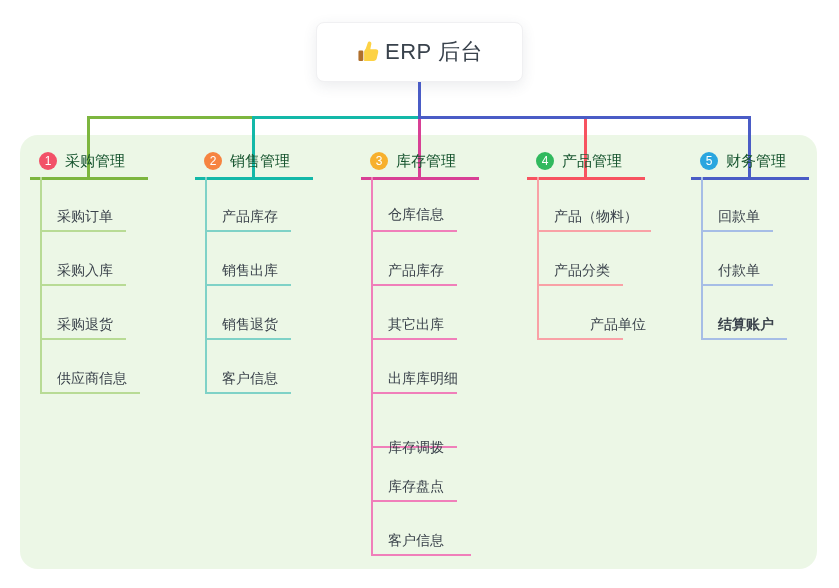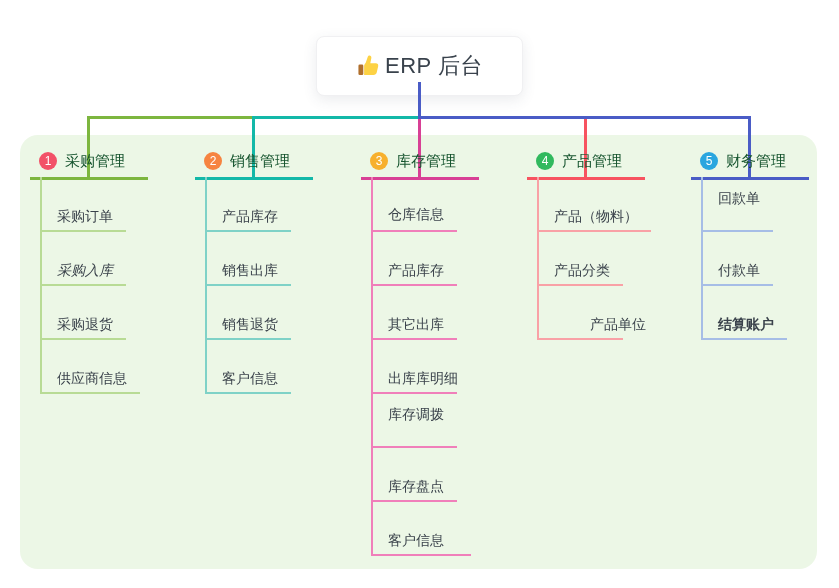--- a/index.html
+++ b/index.html
@@ -7,21 +7,21 @@
     position:relative;width:839px;height:588px;overflow:hidden;
     font-family:"Liberation Sans","DejaVu Sans",sans-serif;
     background:#ffffff;
   }
   #panel{
     position:absolute;left:20px;top:135px;width:797px;height:434px;
     border-radius:18px;
   }
   .line{position:absolute;}
   #root-card{
-    position:absolute;left:316px;top:36px;width:207px;height:60px;
+    position:absolute;left:316px;top:22px;width:207px;height:60px;
     background:#ffffff;border:1px solid #f0f0f2;border-radius:8px;
     box-shadow:0 4px 14px rgba(60,70,90,0.10);
     display:flex;align-items:center;justify-content:center;gap:3px;
     box-sizing:border-box;cursor:default;
   }
   #root-title{font-size:22px;color:#39424c;letter-spacing:0.5px;}
   .branch-header{
     position:absolute;height:24px;display:flex;align-items:center;gap:8px;
   }
   .badge{
@@ -60,21 +60,21 @@
     <div class="line" style="left: 418px; top: 116px; width: 333px; height: 3px; background: rgb(74, 92, 198);"></div>
     <div class="line" style="left: 30px; top: 177px; width: 118px; height: 3px; background: rgb(125, 182, 63);"></div>
     <div class="branch-header" style="left: 39px; top: 149px;">
       <span class="badge" style="background: rgb(242, 81, 104);">1</span>
       <span class="branch-label">采购管理</span>
     </div>
     <div class="line" style="left: 40px; top: 177px; width: 2px; height: 217px; background: rgb(184, 219, 149);"></div>
     <div class="line" style="left: 40px; top: 230px; width: 86px; height: 2px; background: rgb(184, 219, 149);"></div>
     <div class="child-label" style="left: 57px; top: 206px;">采购订单</div>
     <div class="line" style="left: 40px; top: 284px; width: 86px; height: 2px; background: rgb(184, 219, 149);"></div>
-    <div class="child-label" style="left: 57px; top: 260px; font-style: italic;">采购入库</div>
+    <div class="child-label" style="left: 57px; top: 260px;">采购入库</div>
     <div class="line" style="left: 40px; top: 338px; width: 86px; height: 2px; background: rgb(184, 219, 149);"></div>
     <div class="child-label" style="left: 57px; top: 314px;">采购退货</div>
     <div class="line" style="left: 40px; top: 392px; width: 100px; height: 2px; background: rgb(184, 219, 149);"></div>
     <div class="child-label" style="left: 57px; top: 368px;">供应商信息</div>
     <div class="line" style="left: 195px; top: 177px; width: 118px; height: 3px; background: rgb(19, 184, 168);"></div>
     <div class="branch-header" style="left: 204px; top: 149px;">
       <span class="badge" style="background: rgb(246, 132, 64);">2</span>
       <span class="branch-label">销售管理</span>
     </div>
     <div class="line" style="left: 205px; top: 177px; width: 2px; height: 217px; background: rgb(127, 210, 199);"></div>
@@ -94,21 +94,21 @@
     <div class="line" style="left: 371px; top: 177px; width: 2px; height: 379px; background: rgb(240, 127, 186);"></div>
     <div class="line" style="left: 371px; top: 230px; width: 86px; height: 2px; background: rgb(240, 127, 186);"></div>
     <div class="child-label" style="left: 388px; top: 204px;">仓库信息</div>
     <div class="line" style="left: 371px; top: 284px; width: 86px; height: 2px; background: rgb(240, 127, 186);"></div>
     <div class="child-label" style="left: 388px; top: 260px; text-align: right;">产品库存</div>
     <div class="line" style="left: 371px; top: 338px; width: 86px; height: 2px; background: rgb(240, 127, 186);"></div>
     <div class="child-label" style="left: 388px; top: 314px;">其它出库</div>
     <div class="line" style="left: 371px; top: 392px; width: 86px; height: 2px; background: rgb(240, 127, 186);"></div>
     <div class="child-label" style="left: 388px; top: 368px;">出库库明细</div>
     <div class="line" style="left: 371px; top: 446px; width: 86px; height: 2px; background: rgb(240, 127, 186);"></div>
-    <div class="child-label" style="left: 388px; top: 404px;">库存调拨</div>
+    <div class="child-label" style="left: 388px; top: 438px; font-family: Liberation Mono, monospace;">库存调拨</div>
     <div class="line" style="left: 371px; top: 500px; width: 86px; height: 2px; background: rgb(240, 127, 186);"></div>
     <div class="child-label" style="left: 388px; top: 476px;">库存盘点</div>
     <div class="line" style="left: 371px; top: 554px; width: 100px; height: 2px; background: rgb(240, 127, 186);"></div>
     <div class="child-label" style="left: 388px; top: 530px;">客户信息</div>
     <div class="line" style="left: 527px; top: 177px; width: 118px; height: 3px; background: rgb(247, 83, 96);"></div>
     <div class="branch-header" style="left: 536px; top: 149px;">
       <span class="badge" style="background: rgb(49, 185, 94);">4</span>
       <span class="branch-label">产品管理</span>
     </div>
     <div class="line" style="left: 537px; top: 177px; width: 2px; height: 163px; background: rgb(249, 161, 166);"></div>
@@ -118,18 +118,18 @@
     <div class="child-label" style="left: 554px; top: 260px;">产品分类</div>
     <div class="line" style="left: 537px; top: 338px; width: 86px; height: 2px; background: rgb(249, 161, 166);"></div>
     <div class="child-label" style="left: 554px; top: 314px; margin-left: 36px;">产品单位</div>
     <div class="line" style="left: 691px; top: 177px; width: 118px; height: 3px; background: rgb(74, 92, 198);"></div>
     <div class="branch-header" style="left: 700px; top: 149px;">
       <span class="badge" style="background: rgb(42, 166, 223);">5</span>
       <span class="branch-label">财务管理</span>
     </div>
     <div class="line" style="left: 701px; top: 177px; width: 2px; height: 163px; background: rgb(166, 189, 230);"></div>
     <div class="line" style="left: 701px; top: 230px; width: 72px; height: 2px; background: rgb(166, 189, 230);"></div>
-    <div class="child-label" style="left: 718px; top: 188px; text-align: center;">回款单</div>
+    <div class="child-label" style="left: 718px; top: 206px; text-align: center;">回款单</div>
     <div class="line" style="left: 701px; top: 284px; width: 72px; height: 2px; background: rgb(166, 189, 230);"></div>
     <div class="child-label" style="left: 718px; top: 260px;">付款单</div>
     <div class="line" style="left: 701px; top: 338px; width: 86px; height: 2px; background: rgb(166, 189, 230);"></div>
     <div class="child-label" style="left: 718px; top: 314px; font-weight: bold;">结算账户</div>
   </div>
 
 </body></html>

